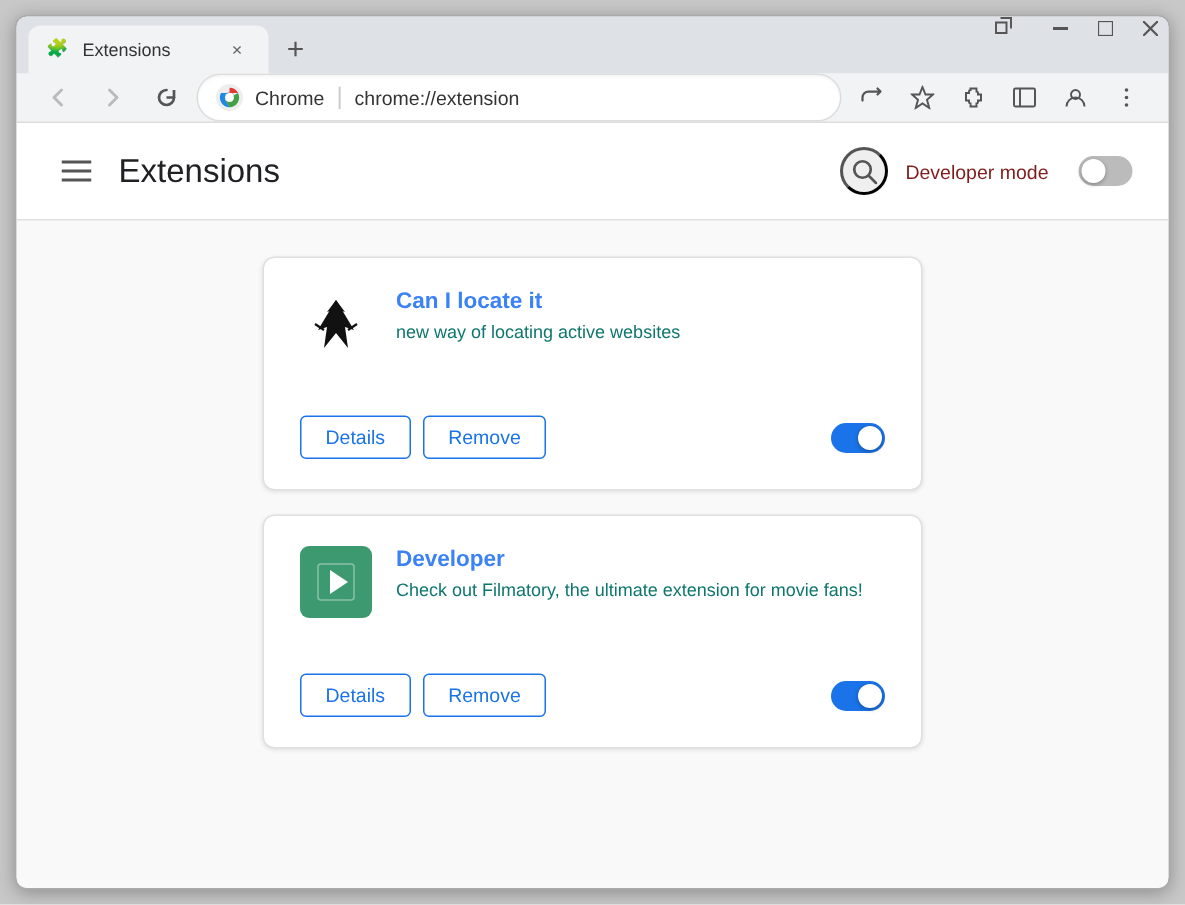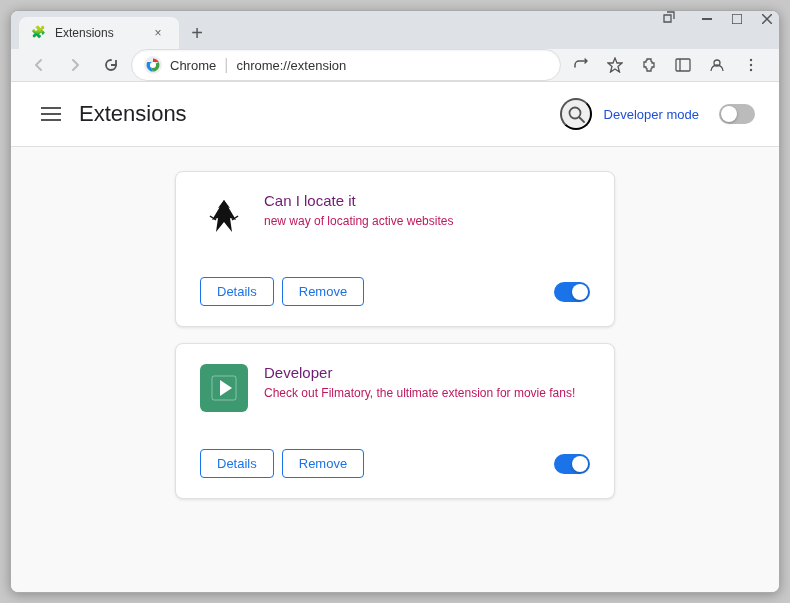--- a/index.html
+++ b/index.html
@@ -162,21 +162,21 @@
       flex: 1;
     }
     .search-icon-btn {
       width: 32px; height: 32px;
       display: flex; align-items: center; justify-content: center;
       cursor: pointer; border-radius: 50%; color: #555;
       font-size: 16px;
     }
     .dev-mode-label {
       font-size: 13px;
-      color: #1d4ed8;
+      color: #7f1d1d;
       margin-right: 8px;
     }
     .toggle {
       width: 36px; height: 20px;
       border-radius: 10px;
       background: #bbb;
       position: relative;
       cursor: pointer;
       display: inline-block;
       flex-shrink: 0;
@@ -220,27 +220,27 @@
     .ext-icon {
       width: 48px; height: 48px;
       flex-shrink: 0;
       border-radius: 4px;
       display: flex; align-items: center; justify-content: center;
       font-size: 28px;
     }
     .ext-info { flex: 1; }
     .ext-name {
       font-size: 15px;
-      font-weight: 400;
-      color: #701a75;
+      font-weight: 700;
+      color: #3b82f6;
       margin-bottom: 4px;
     }
     .ext-desc {
       font-size: 12px;
-      color: #be185d;
+      color: #0f766e;
       line-height: 1.4;
     }
     .ext-footer {
       display: flex;
       align-items: center;
       gap: 8px;
       margin-top: 37px;
     }
     .ext-btn {
       padding: 6px 16px;

